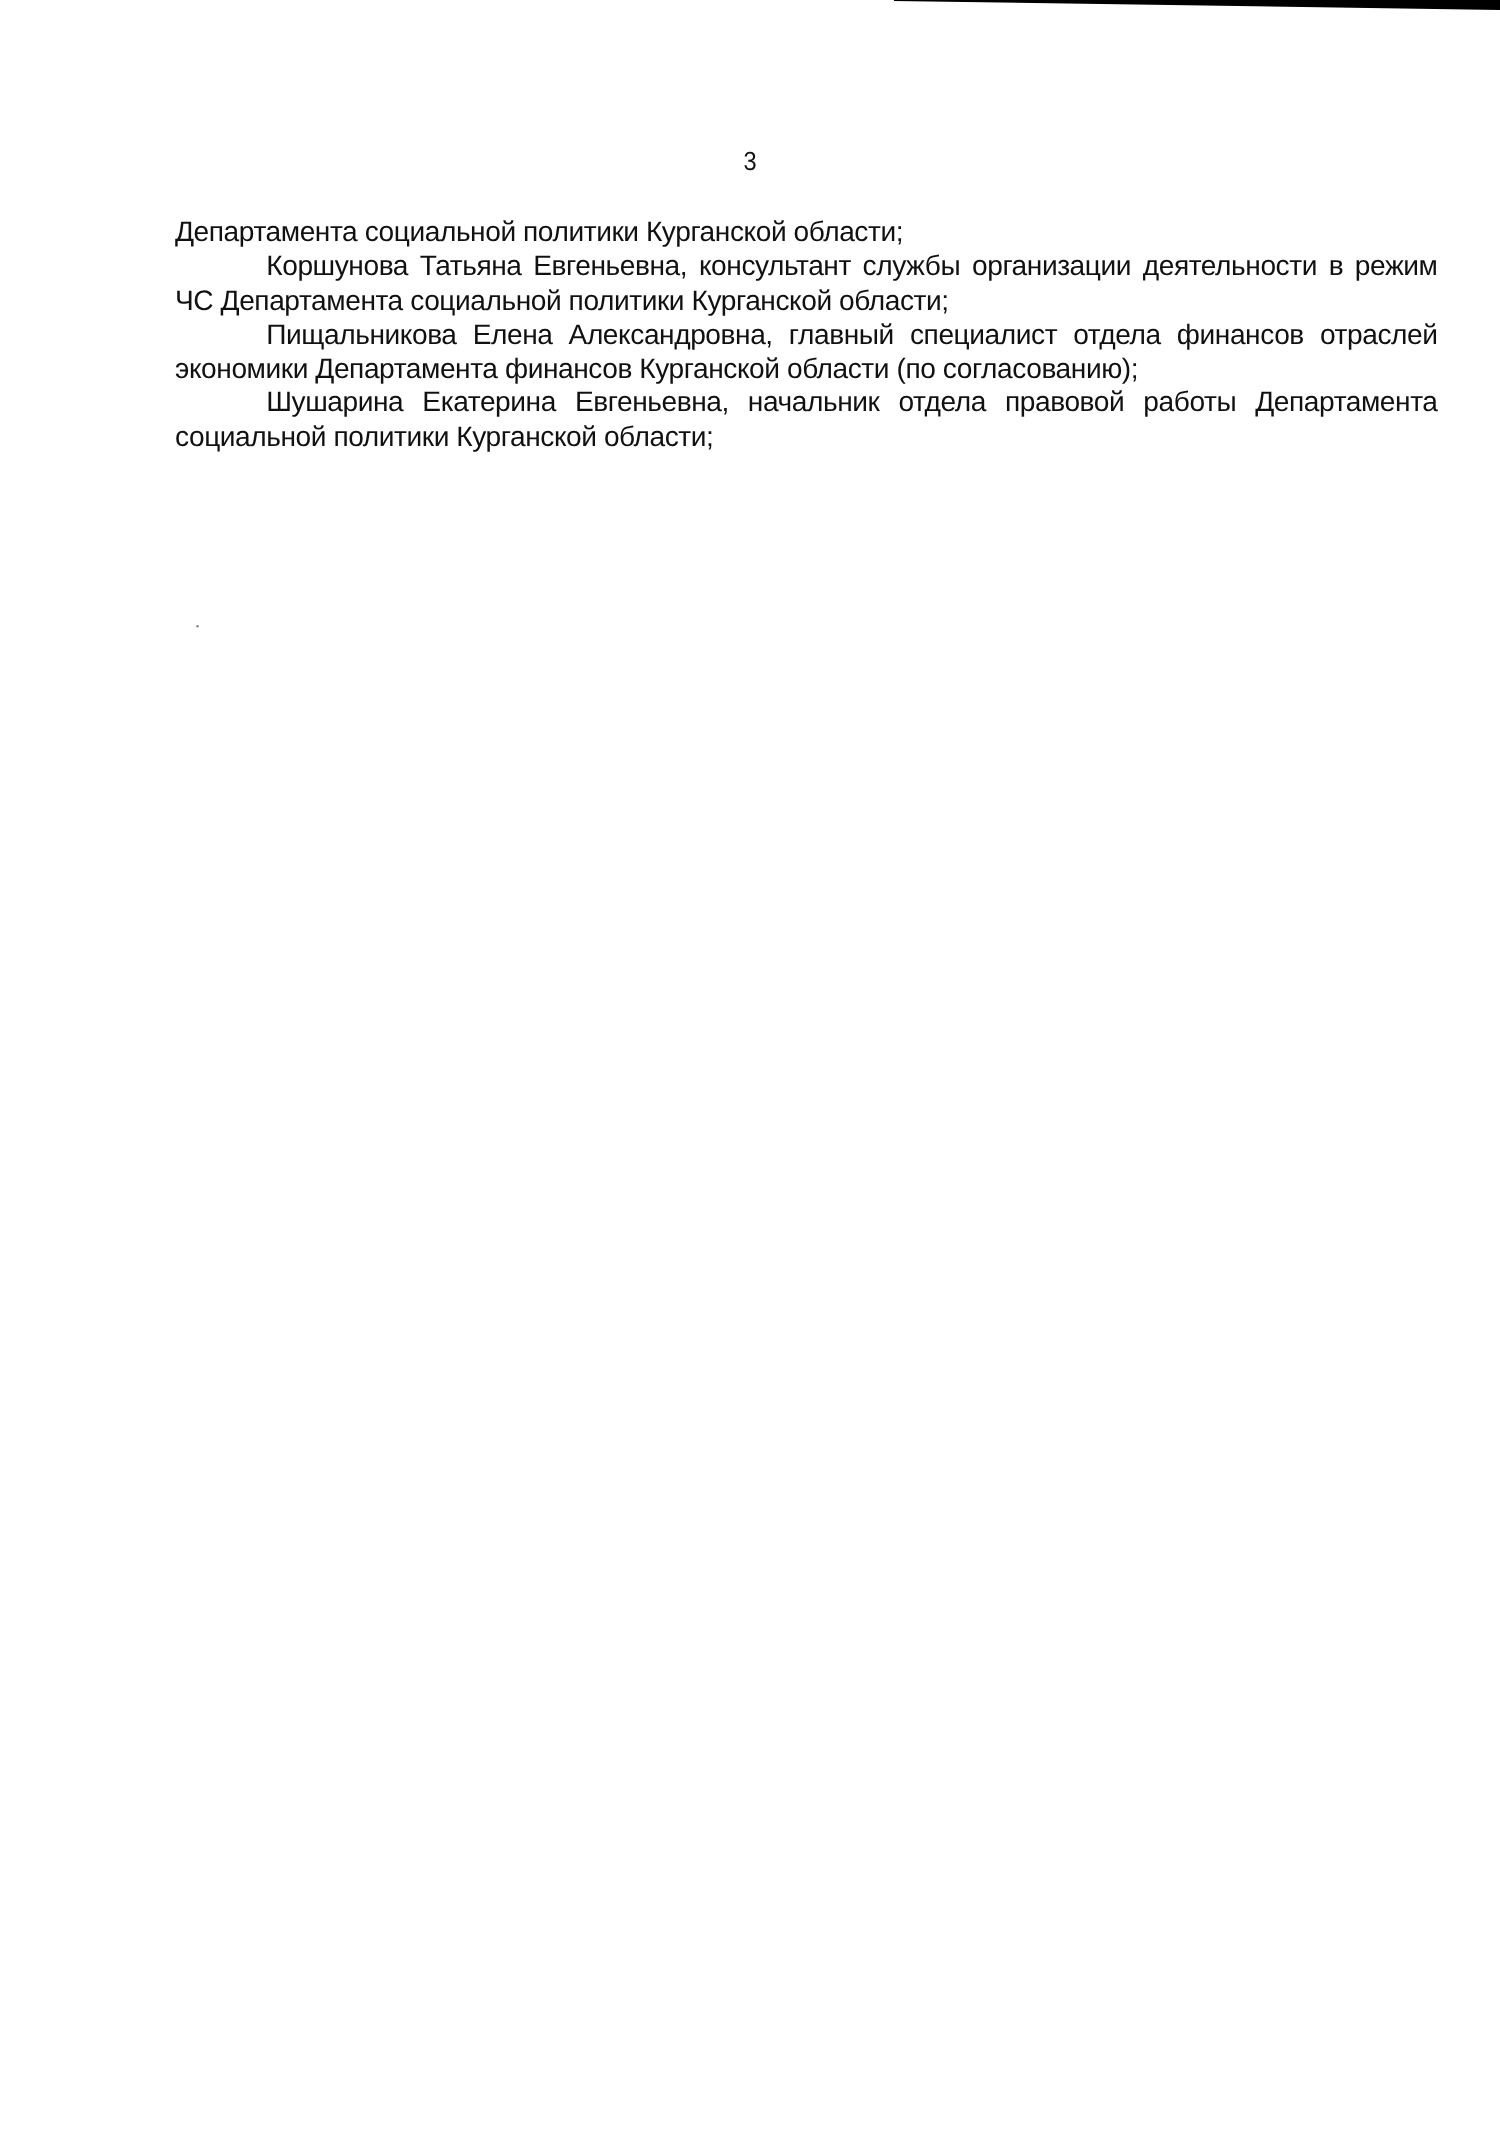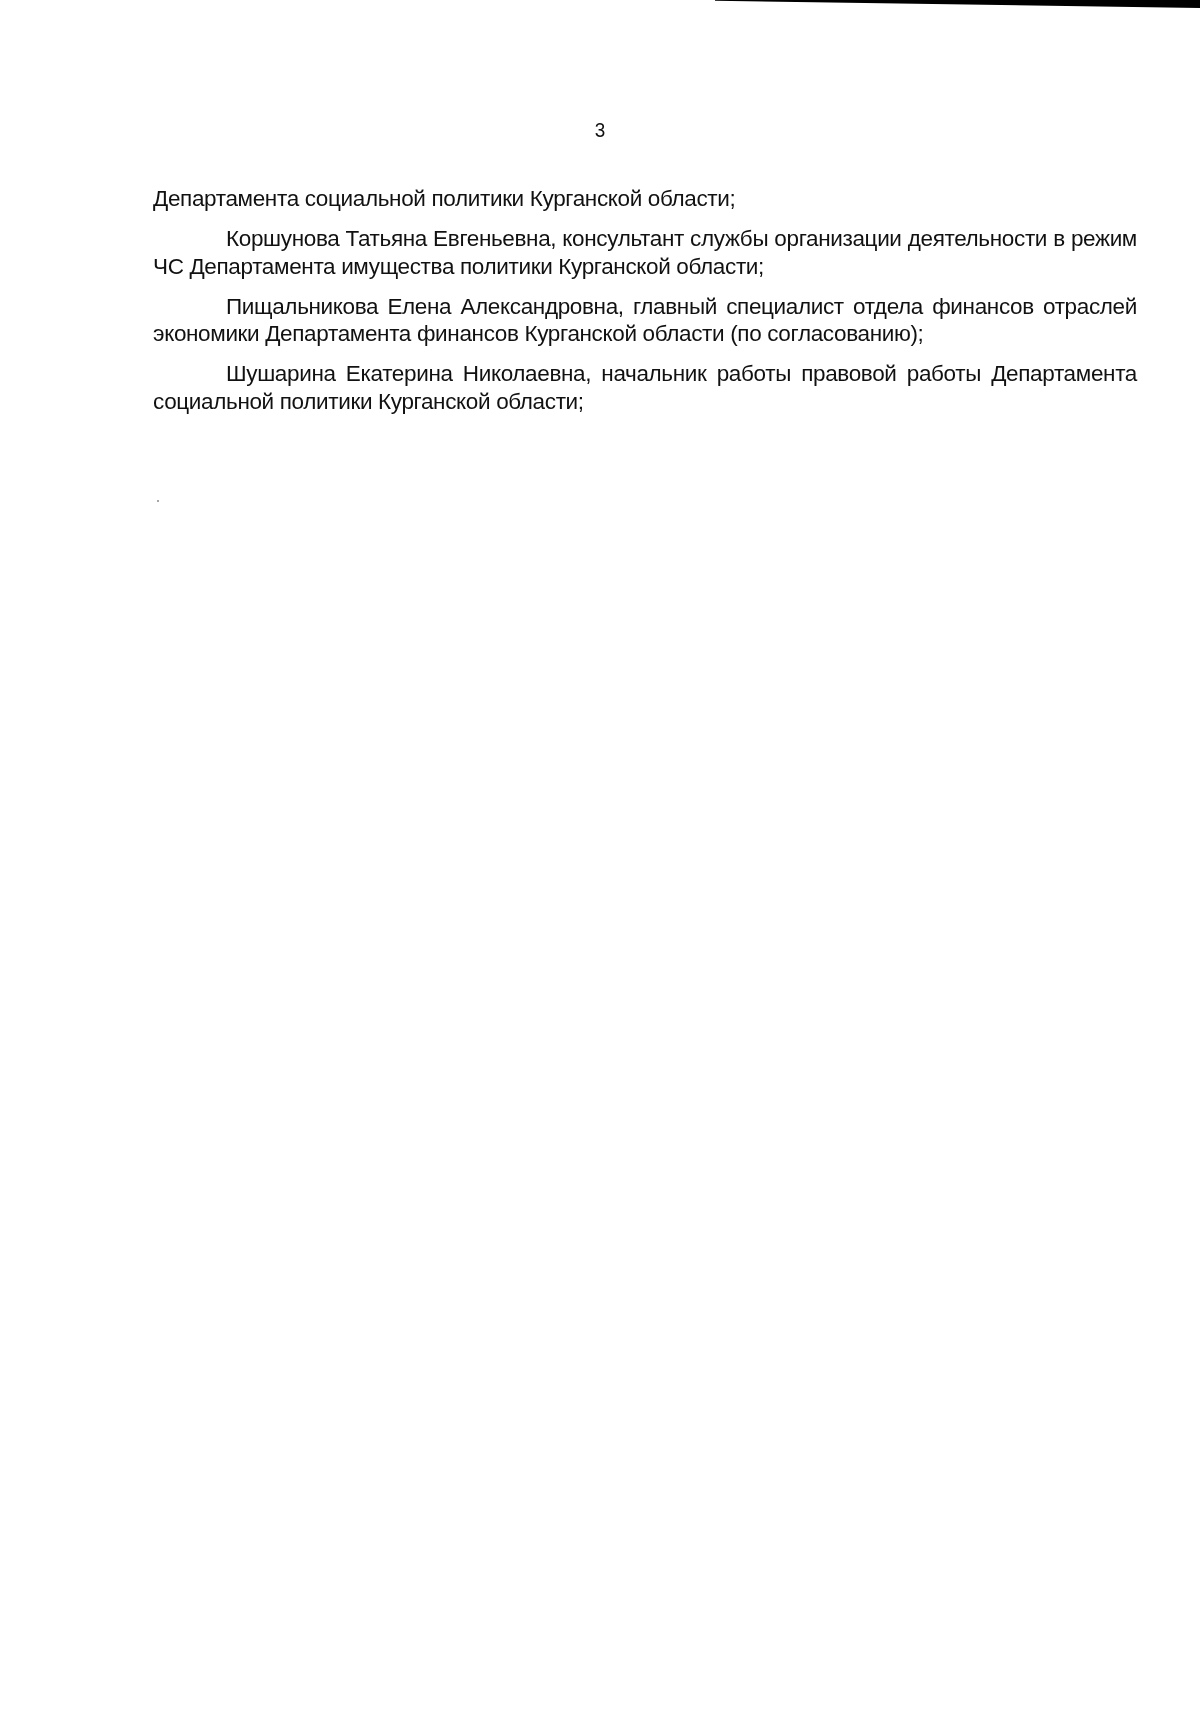--- a/index.html
+++ b/index.html
@@ -36,21 +36,21 @@
     .doc-body {
       position: absolute;
       top: 172px;
       left: 140px;
       width: 1010px;
       font-size: 22.5px;
       line-height: 27.3px;
       letter-spacing: -0.35px;
     }
     .doc-body p {
-      margin: 13px;
+      margin: 0;
       text-align: justify;
       text-align-last: left;
     }
     .doc-body p.indent {
       text-indent: 73px;
     }
     .stray-mark {
       position: absolute;
       top: 500px;
       left: 157px;
@@ -62,18 +62,18 @@
   </style>
 </head>
 <body>
 
 <div class="scan-edge"></div>
 
 <div class="page-number">3</div>
 
 <div class="doc-body">
   <p>Департамента социальной политики Курганской области;</p>
-  <p class="indent">Коршунова Татьяна Евгеньевна, консультант службы организации деятельности в режим ЧС Департамента имущества политики Курганской области;</p>
+  <p class="indent">Коршунова Татьяна Евгеньевна, консультант службы организации деятельности в режим ЧС Департамента социальной политики Курганской области;</p>
   <p class="indent">Пищальникова Елена Александровна, главный специалист отдела финансов отраслей экономики Департамента финансов Курганской области (по согласованию);</p>
-  <p class="indent">Шушарина Екатерина Николаевна, начальник работы правовой работы Департамента социальной политики Курганской области;</p>
+  <p class="indent">Шушарина Екатерина Евгеньевна, начальник отдела правовой работы Департамента социальной политики Курганской области;</p>
 </div>
 
 <div class="stray-mark"></div>
 
 </body></html>

